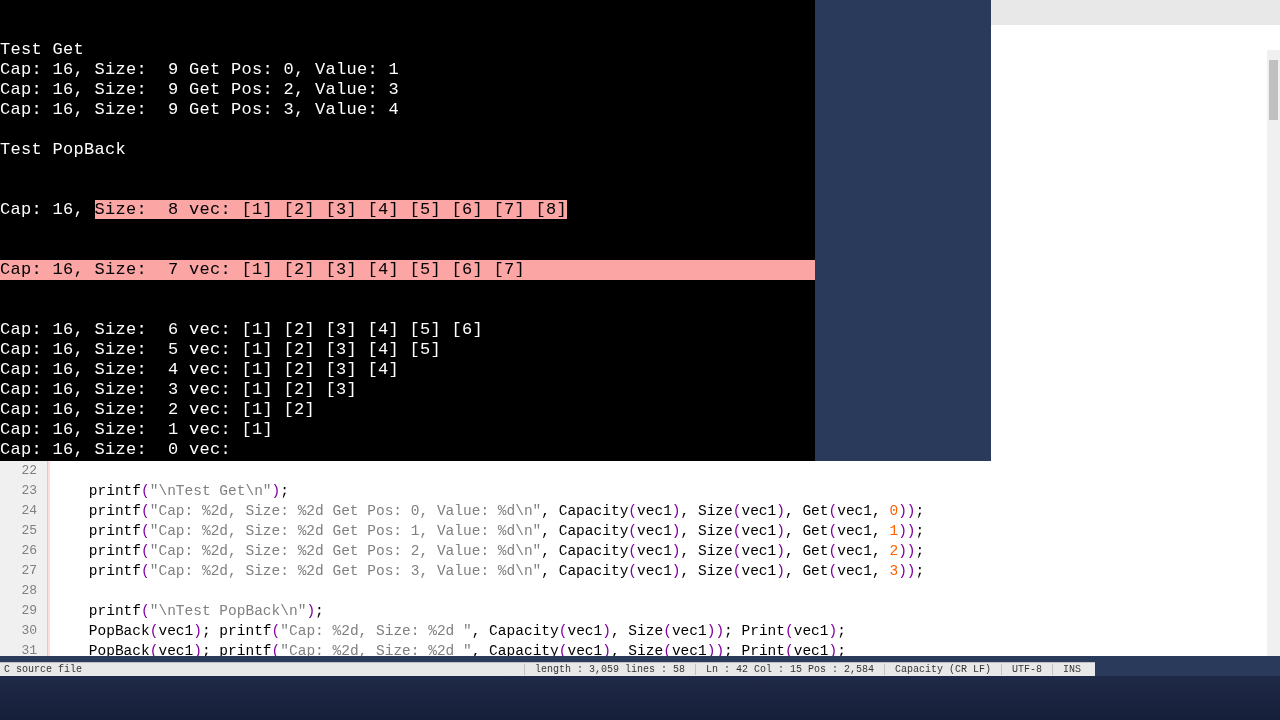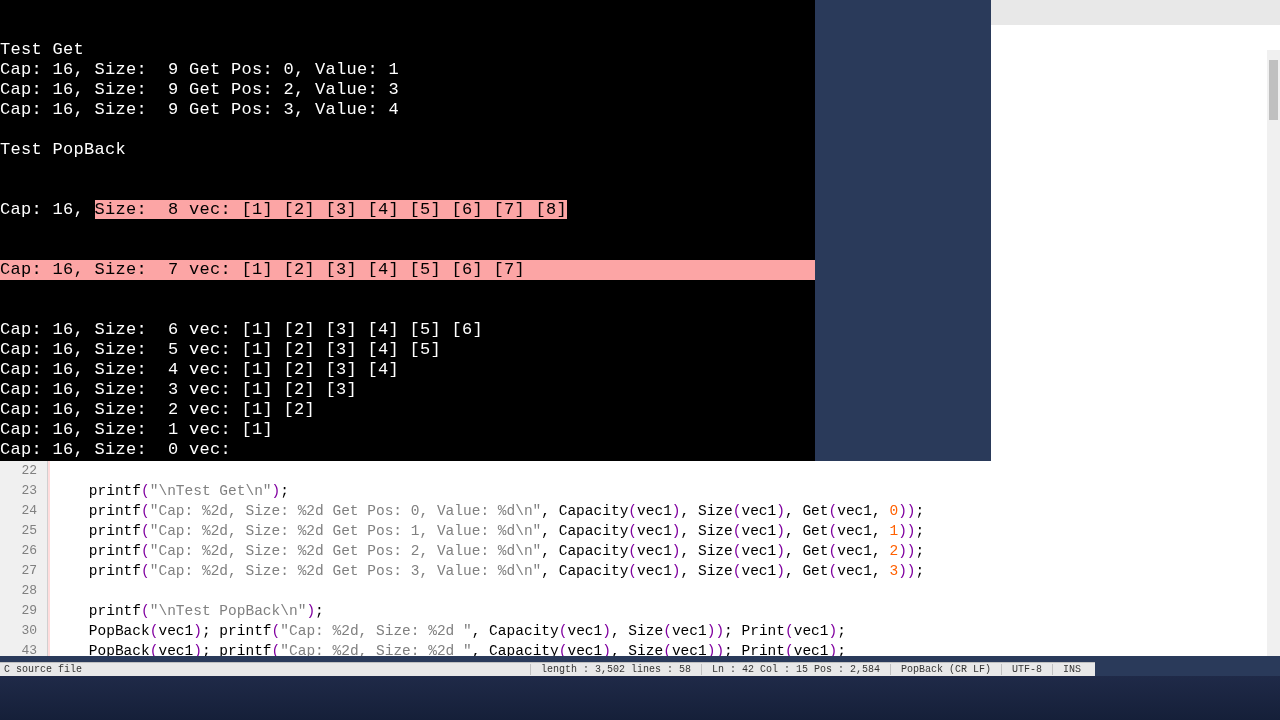--- a/index.html
+++ b/index.html
@@ -149,30 +149,30 @@
   <div class="gutter" id="gutter">
       <div>22</div>
       <div>23</div>
       <div>24</div>
       <div>25</div>
       <div>26</div>
       <div>27</div>
       <div>28</div>
       <div>29</div>
       <div>30</div>
-      <div>43</div>
+      <div>31</div>
     </div>
   <div class="code" id="code"><div> </div><div>    <span class="fn">printf</span><span class="paren">(</span><span class="str">"\nTest Get\n"</span><span class="paren">)</span><span class="fn">;</span></div><div>    <span class="fn">printf</span><span class="paren">(</span><span class="str">"Cap: %2d, Size: %2d Get Pos: 0, Value: %d\n"</span><span class="fn">, Capacity</span><span class="paren">(</span><span class="var">vec1</span><span class="paren">)</span><span class="fn">, Size</span><span class="paren">(</span><span class="var">vec1</span><span class="paren">)</span><span class="fn">, Get</span><span class="paren">(</span><span class="var">vec1, </span><span class="num">0</span><span class="paren">))</span><span class="fn">;</span></div><div>    <span class="fn">printf</span><span class="paren">(</span><span class="str">"Cap: %2d, Size: %2d Get Pos: 1, Value: %d\n"</span><span class="fn">, Capacity</span><span class="paren">(</span><span class="var">vec1</span><span class="paren">)</span><span class="fn">, Size</span><span class="paren">(</span><span class="var">vec1</span><span class="paren">)</span><span class="fn">, Get</span><span class="paren">(</span><span class="var">vec1, </span><span class="num">1</span><span class="paren">))</span><span class="fn">;</span></div><div>    <span class="fn">printf</span><span class="paren">(</span><span class="str">"Cap: %2d, Size: %2d Get Pos: 2, Value: %d\n"</span><span class="fn">, Capacity</span><span class="paren">(</span><span class="var">vec1</span><span class="paren">)</span><span class="fn">, Size</span><span class="paren">(</span><span class="var">vec1</span><span class="paren">)</span><span class="fn">, Get</span><span class="paren">(</span><span class="var">vec1, </span><span class="num">2</span><span class="paren">))</span><span class="fn">;</span></div><div>    <span class="fn">printf</span><span class="paren">(</span><span class="str">"Cap: %2d, Size: %2d Get Pos: 3, Value: %d\n"</span><span class="fn">, Capacity</span><span class="paren">(</span><span class="var">vec1</span><span class="paren">)</span><span class="fn">, Size</span><span class="paren">(</span><span class="var">vec1</span><span class="paren">)</span><span class="fn">, Get</span><span class="paren">(</span><span class="var">vec1, </span><span class="num">3</span><span class="paren">))</span><span class="fn">;</span></div><div> </div><div>    <span class="fn">printf</span><span class="paren">(</span><span class="str">"\nTest PopBack\n"</span><span class="paren">)</span><span class="fn">;</span></div><div>    <span class="fn">PopBack</span><span class="paren">(</span><span class="var">vec1</span><span class="paren">)</span><span class="fn">; printf</span><span class="paren">(</span><span class="str">"Cap: %2d, Size: %2d "</span><span class="fn">, Capacity</span><span class="paren">(</span><span class="var">vec1</span><span class="paren">)</span><span class="fn">, Size</span><span class="paren">(</span><span class="var">vec1</span><span class="paren">))</span><span class="fn">; Print</span><span class="paren">(</span><span class="var">vec1</span><span class="paren">)</span><span class="fn">;</span></div><div>    <span class="fn">PopBack</span><span class="paren">(</span><span class="var">vec1</span><span class="paren">)</span><span class="fn">; printf</span><span class="paren">(</span><span class="str">"Cap: %2d, Size: %2d "</span><span class="fn">, Capacity</span><span class="paren">(</span><span class="var">vec1</span><span class="paren">)</span><span class="fn">, Size</span><span class="paren">(</span><span class="var">vec1</span><span class="paren">))</span><span class="fn">; Print</span><span class="paren">(</span><span class="var">vec1</span><span class="paren">)</span><span class="fn">;</span></div></div>
 </div>
 
 <div class="edit-scroll"></div>
 
 <div class="statusbar">
   <span class="status-left">C source file</span>
   <span class="status-spacer"></span>
-  <span class="status-seg">length : 3,502   lines : 58</span>
+  <span class="status-seg">length : 3,059   lines : 58</span>
   <span class="status-seg">Ln : 42   Col : 15   Pos : 2,584</span>
-  <span class="status-seg">PopBack (CR LF)</span>
+  <span class="status-seg">Capacity (CR LF)</span>
   <span class="status-seg">UTF-8</span>
   <span class="status-seg">INS</span>
 </div>
 
 <div class="taskbar"></div>
 
 </body></html>

